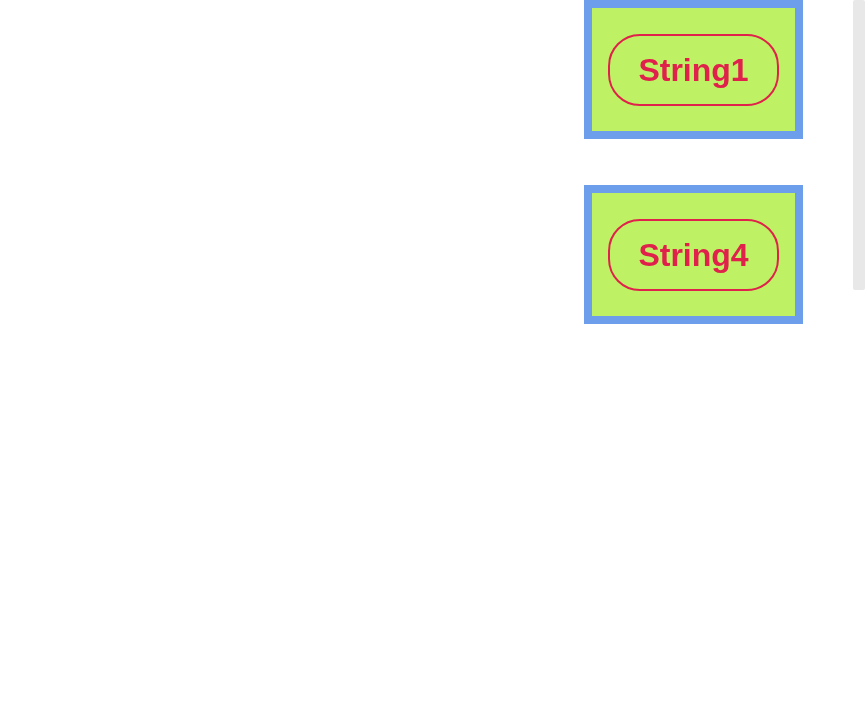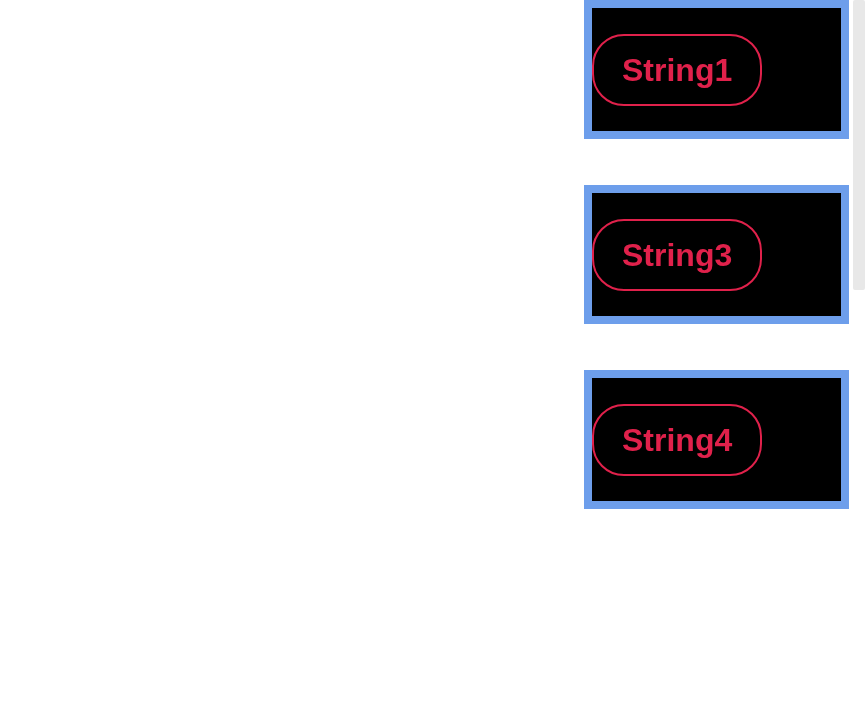--- a/index.html
+++ b/index.html
@@ -26,27 +26,27 @@
     .column {
       position: absolute;
       left: 584px;
       top: 0;
       width: 260px;
       display: flex;
       flex-direction: column;
       gap: 46px;
     }
     .card {
-      width: 265px;
+      width: 219px;
       height: 139px;
       border: 8px solid #6d9eeb;
-      background: #000000;
+      background: #bef264;
       display: flex;
       align-items: center;
-      justify-content: flex-start;
+      justify-content: center;
     }
     .pill {
       border: 2px solid #e0214b;
       border-radius: 32px;
       padding: 18px 28px;
       display: flex;
       align-items: center;
       justify-content: center;
     }
     .pill-label {
@@ -63,25 +63,20 @@
 
 <div class="column">
 
   <div class="card">
     <div class="pill">
       <span class="pill-label">String1</span>
     </div>
   </div>
 
 
-  <div class="card">
-    <div class="pill">
-      <span class="pill-label">String3</span>
-    </div>
-  </div>
 
   <div class="card">
     <div class="pill">
       <span class="pill-label">String4</span>
     </div>
   </div>
 
 </div>
 
 </body></html>

